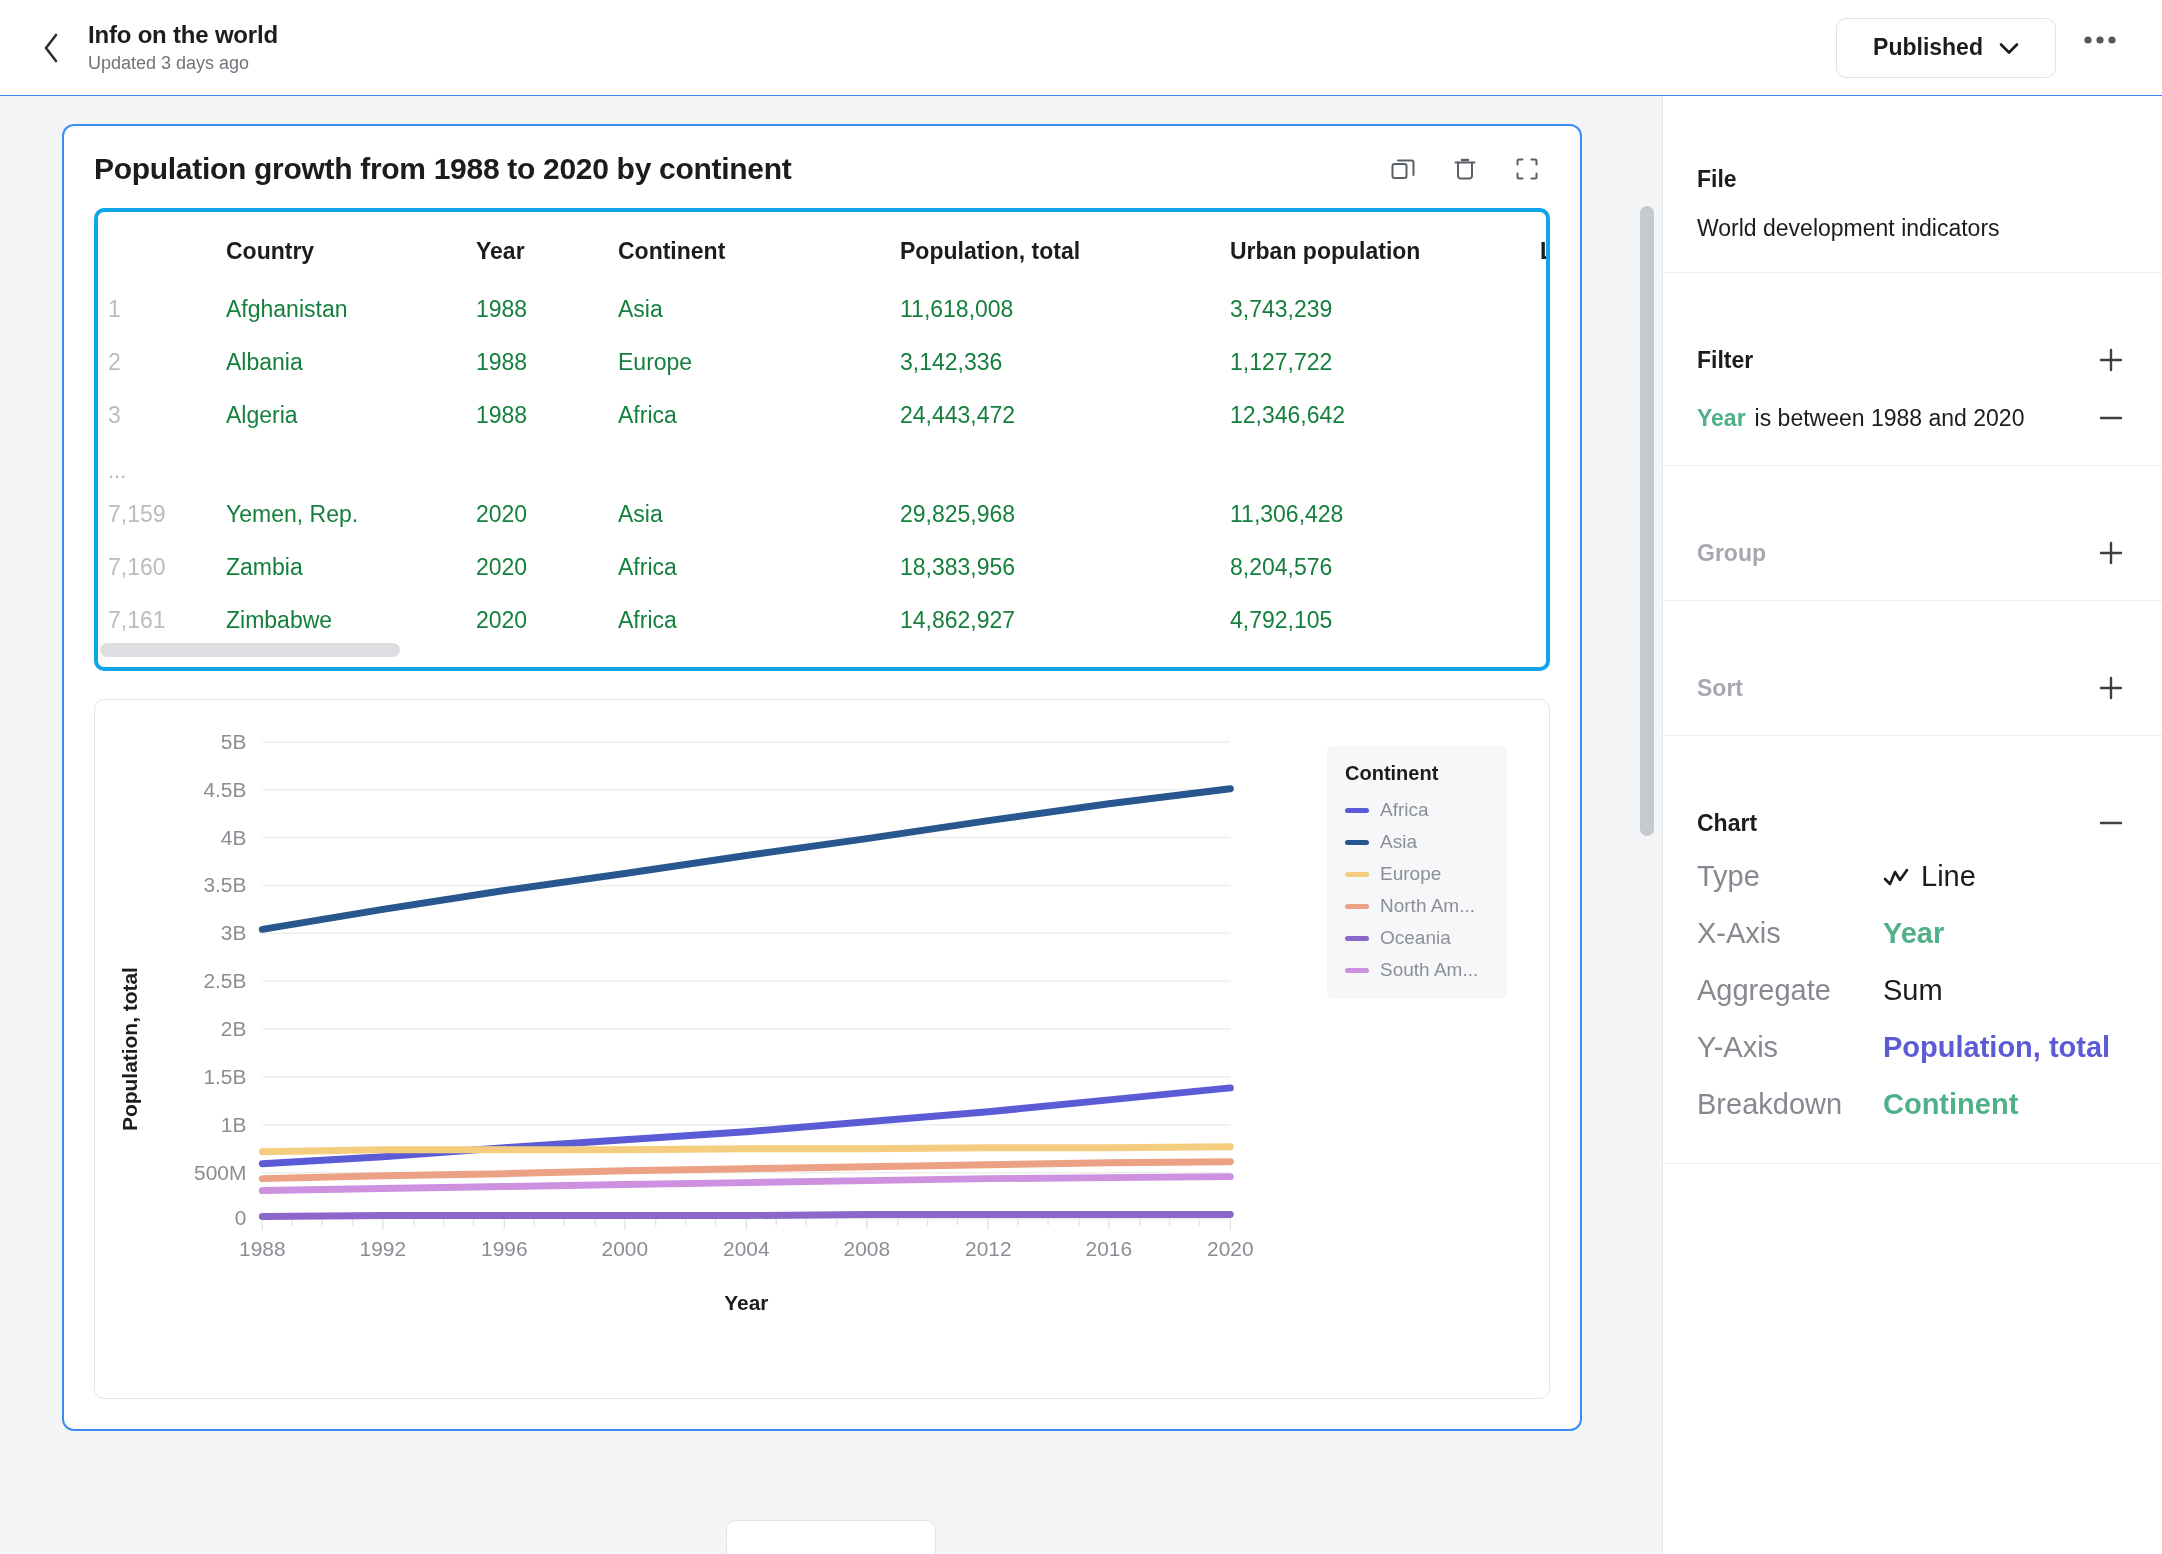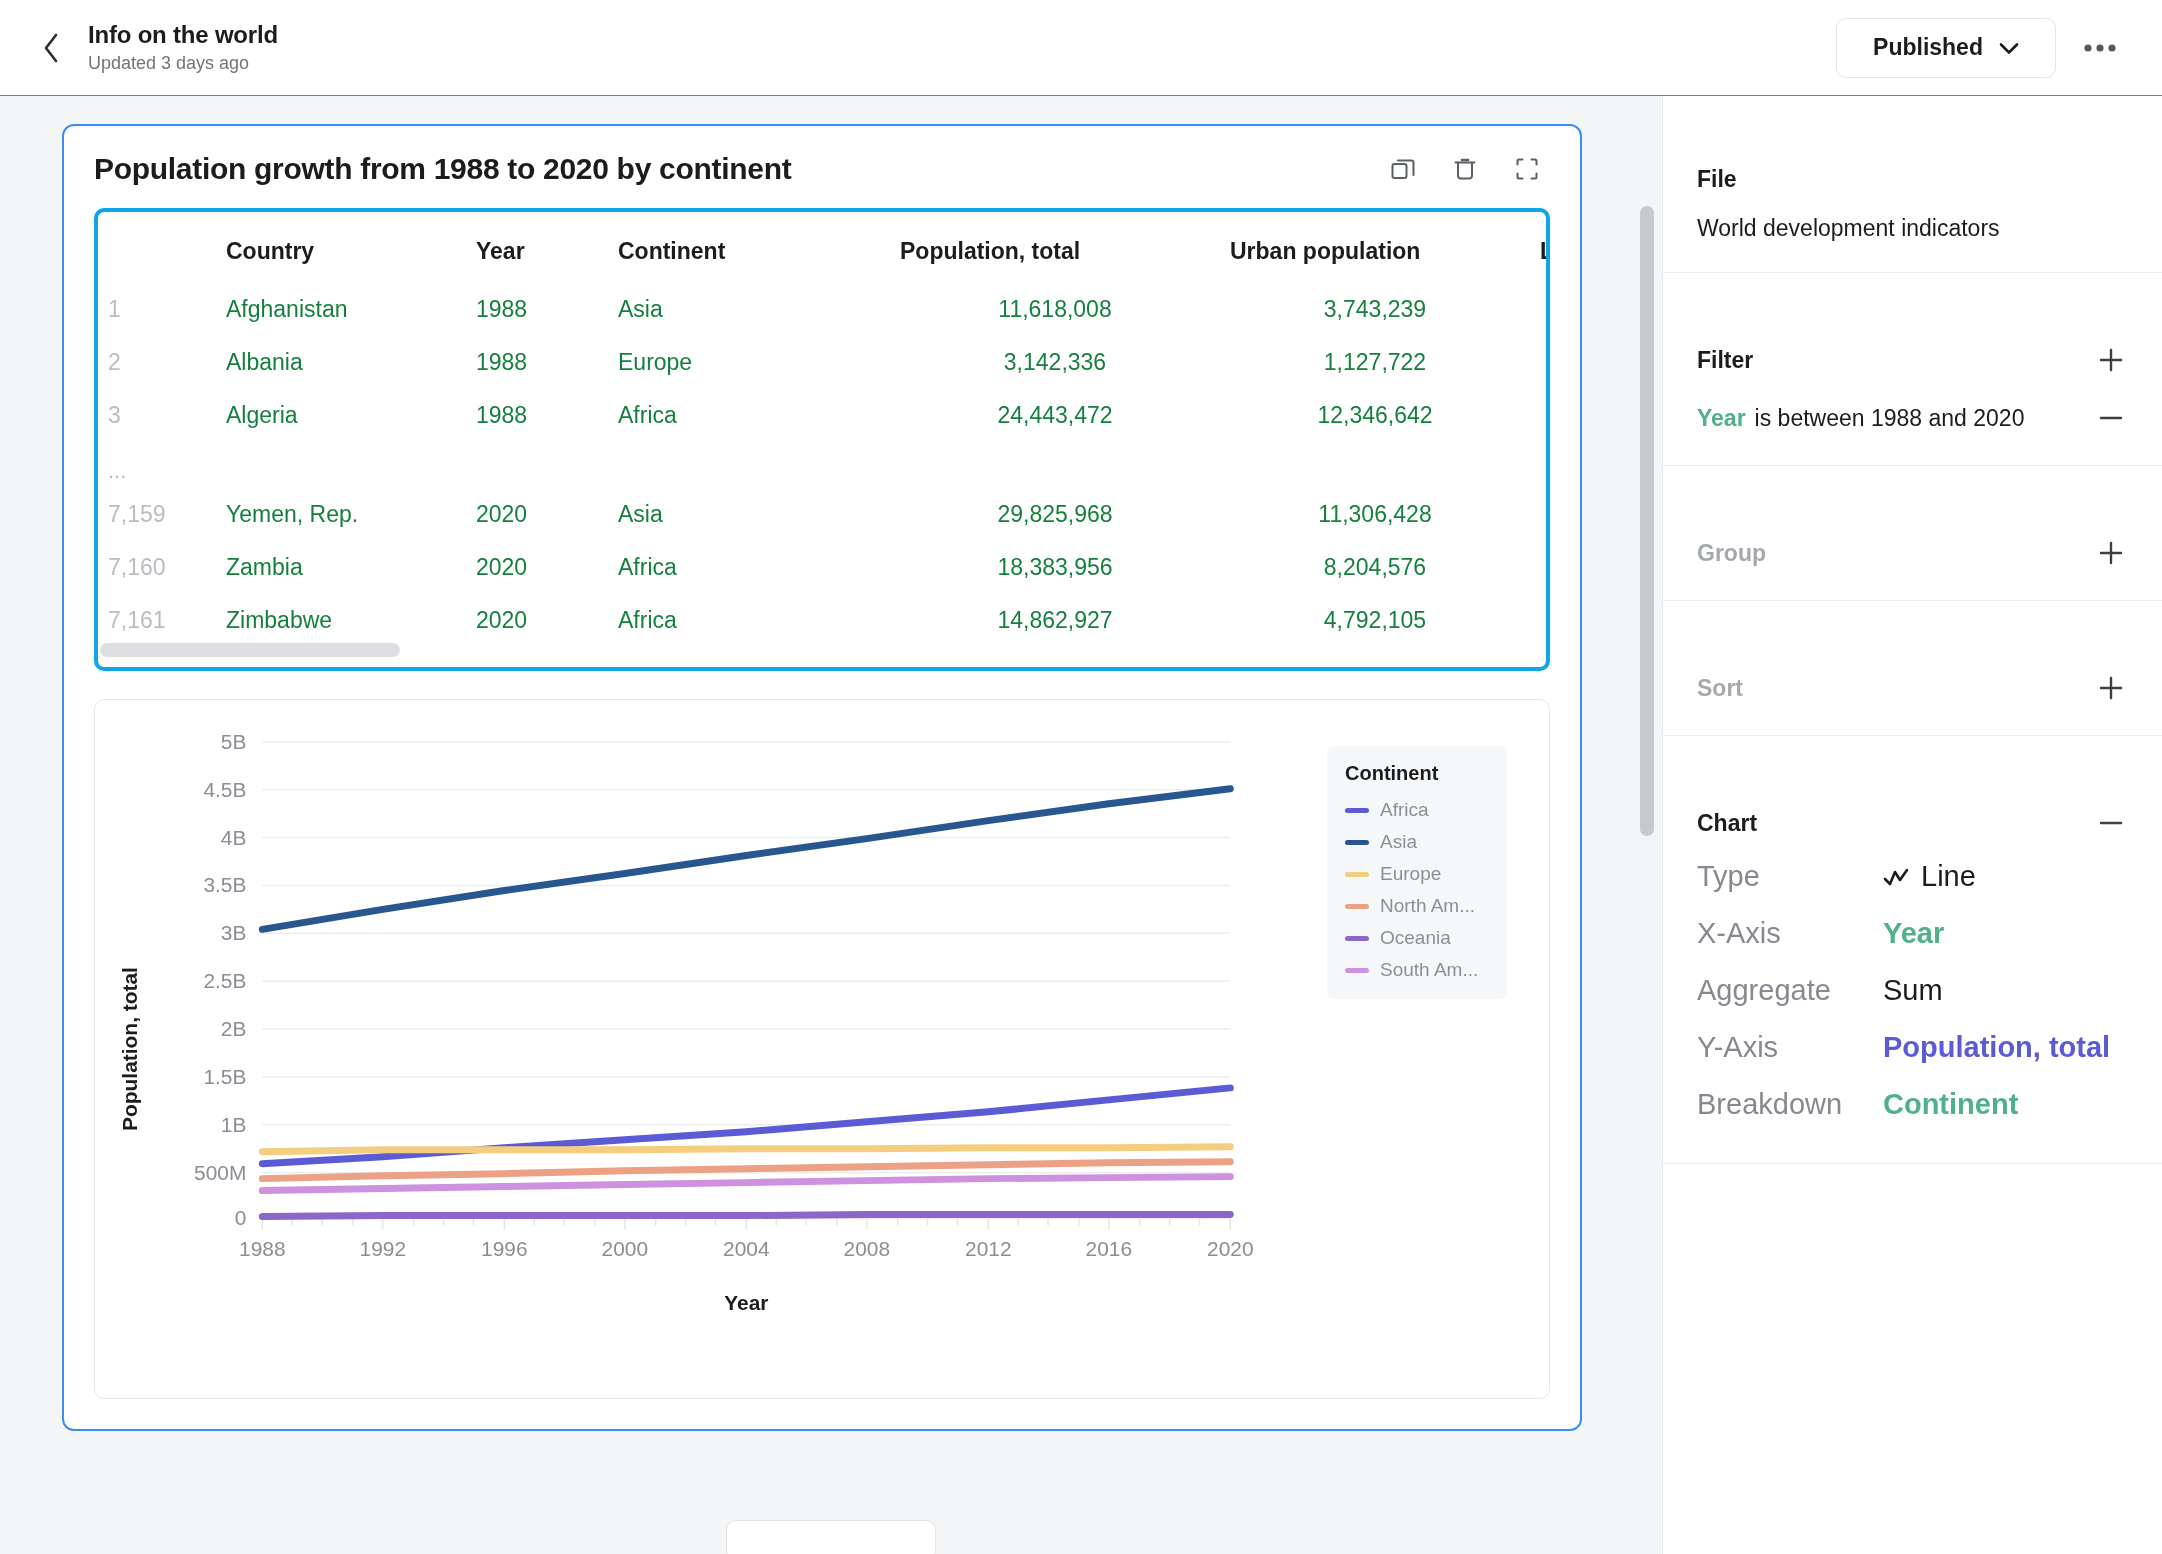--- a/index.html
+++ b/index.html
@@ -30,21 +30,21 @@
   .title-wrap { margin-left: 14px; }
   .doc-title {
     font-size: 24px; font-weight: bold; color: #1b1c1e;
     letter-spacing: -0.2px; line-height: 1.15;
   }
   .doc-sub {
     font-size: 18px; color: #70757c; margin-top: 5px; line-height: 1.15;
   }
   .topbar-right {
     margin-left: auto;
-    display: flex; align-items: center; gap: 22px;
+    display: flex; gap: 22px;
   }
   .published-btn {
     height: 60px;
     min-width: 220px;
     border: 1px solid #e0e2e5;
     border-radius: 10px;
     background: #fff;
     display: flex; align-items: center; justify-content: center;
     gap: 16px;
     padding: 0 26px;
@@ -119,21 +119,21 @@
   table.data th, table.data td {
     font-size: 23px;
     padding: 13px 10px;
     white-space: nowrap;
     overflow: hidden;
   }
   table.data th {
     font-weight: bold; color: #1b1c1e; text-align: left;
     padding-top: 26px; padding-bottom: 18px;
   }
-  th.num, td.num { text-align: center; }
+  th.num, td.num { text-align: left; }
   .col-idx  { width: 118px; }
   .col-ctry { width: 250px; }
   .col-year { width: 142px; }
   .col-cont { width: 282px; }
   .col-pop  { width: 330px; }
   .col-urb  { width: 310px; }
   .col-land { width: 120px; }
   td.idx {
     color: #b9bcc1; text-align: left; padding-left: 24px;
     font-size: 22px;

